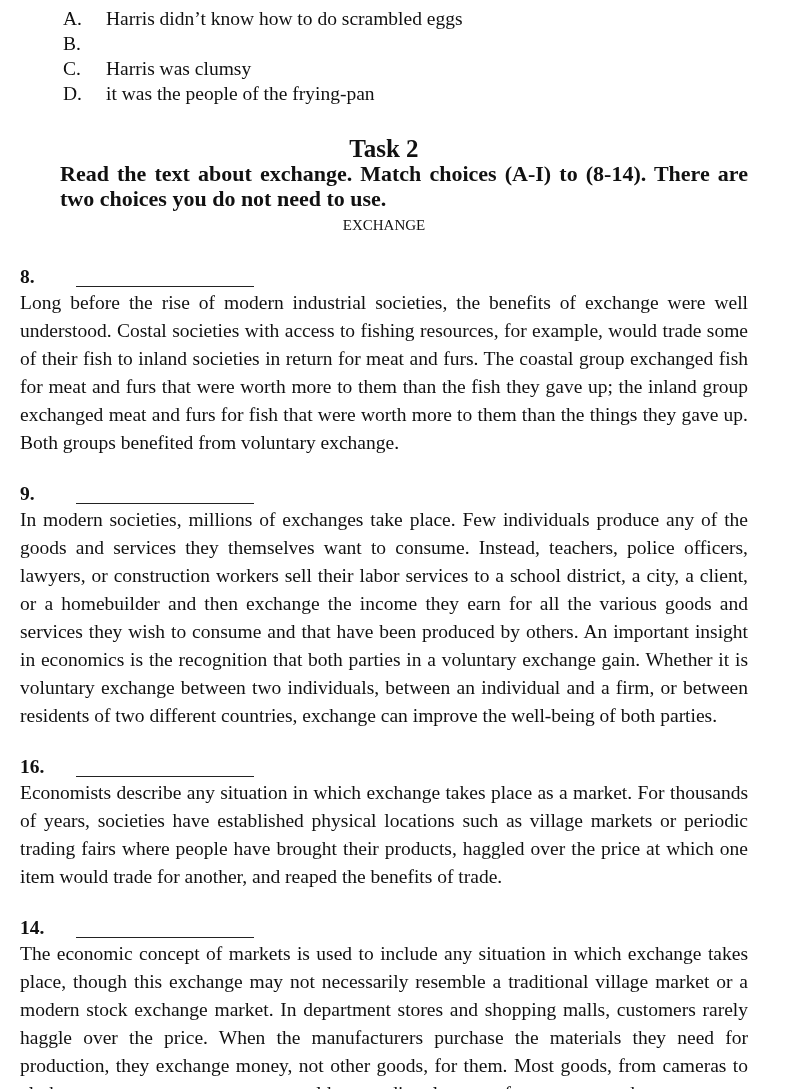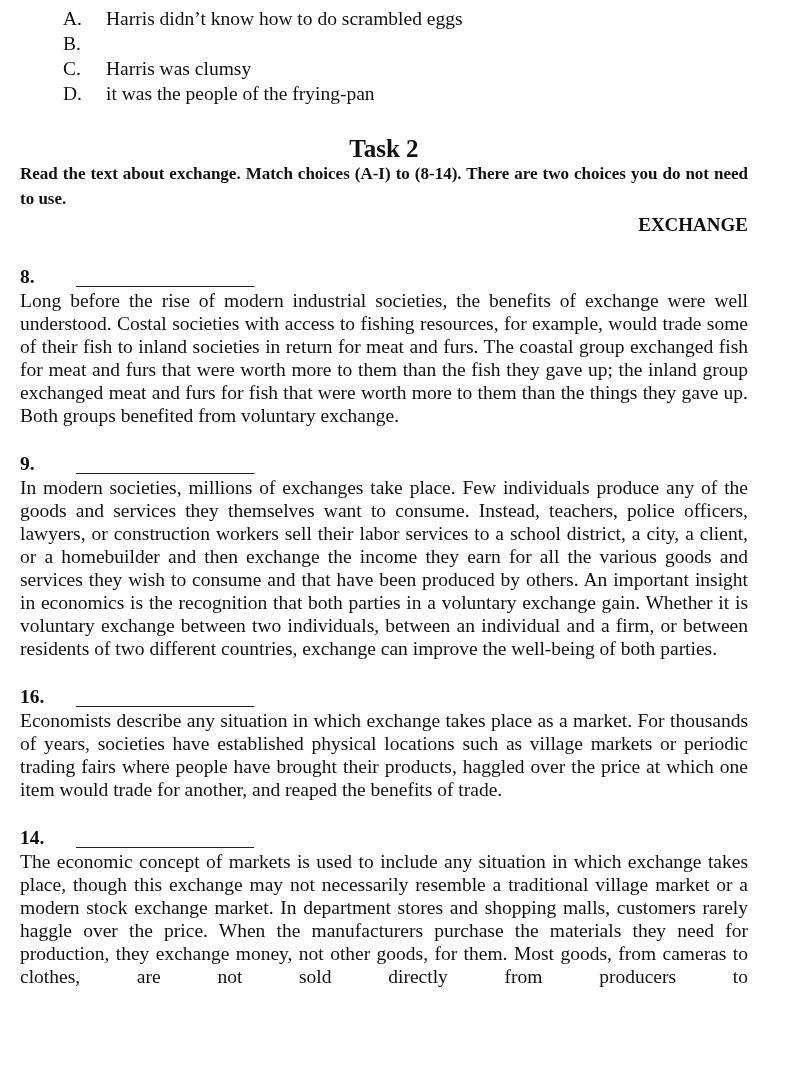--- a/index.html
+++ b/index.html
@@ -7,28 +7,28 @@
     width: 800px; height: 1089px; overflow: hidden; position: relative;
     font-family: "Liberation Serif", "DejaVu Serif", serif;
     color: #111111;
   }
   .page { position: absolute; left: 20px; top: 0; width: 728px; }
   .options { margin: 6px 0 0 0; padding: 0; list-style: none; }
   .option { display: flex; font-size: 19.5px; line-height: 25px; height: 25px; }
   .option .letter { width: 86px; padding-left: 43px; box-sizing: border-box; }
   .option .opt-text { white-space: nowrap; }
   .task-title { text-align: center; font-weight: bold; font-size: 25px; line-height: 24px; margin-top: 31px; }
-  .instruction { font-weight: bold; font-size: 17px; line-height: 25px; text-align: justify; }
-  .passage-title { text-align: right; font-weight: bold; font-size: 19px; line-height: 24px; margin-top: 2px; }
+  .instruction { font-weight: bold; font-size: 22px; line-height: 25px; text-align: justify; margin-left: 40px; }
+  .passage-title { text-align: center; font-weight: normal; font-size: 15px; line-height: 24px; margin-top: 2px; }
   .section { margin-top: 25px; }
   .section.first { margin-top: 28px; }
   .num-row { display: flex; align-items: flex-end; height: 24px; }
   .num { font-weight: bold; font-size: 19.5px; width: 56px; line-height: 24px; }
   .blank { width: 178px; border-bottom: 1.5px solid #222; height: 14px; margin-bottom: 2px; }
-  .para { font-size: 19.5px; line-height: 23px; text-align: justify; text-align-last: left; margin: 0; }
+  .para { font-size: 19.5px; line-height: 28px; text-align: justify; text-align-last: left; margin: 0; }
   .para.cut { text-align-last: justify; }
 </style>
 </head>
 <body>
 
 <div class="page">
 
   <ul class="options">
     <li class="option">
       <span class="letter">A.</span>

